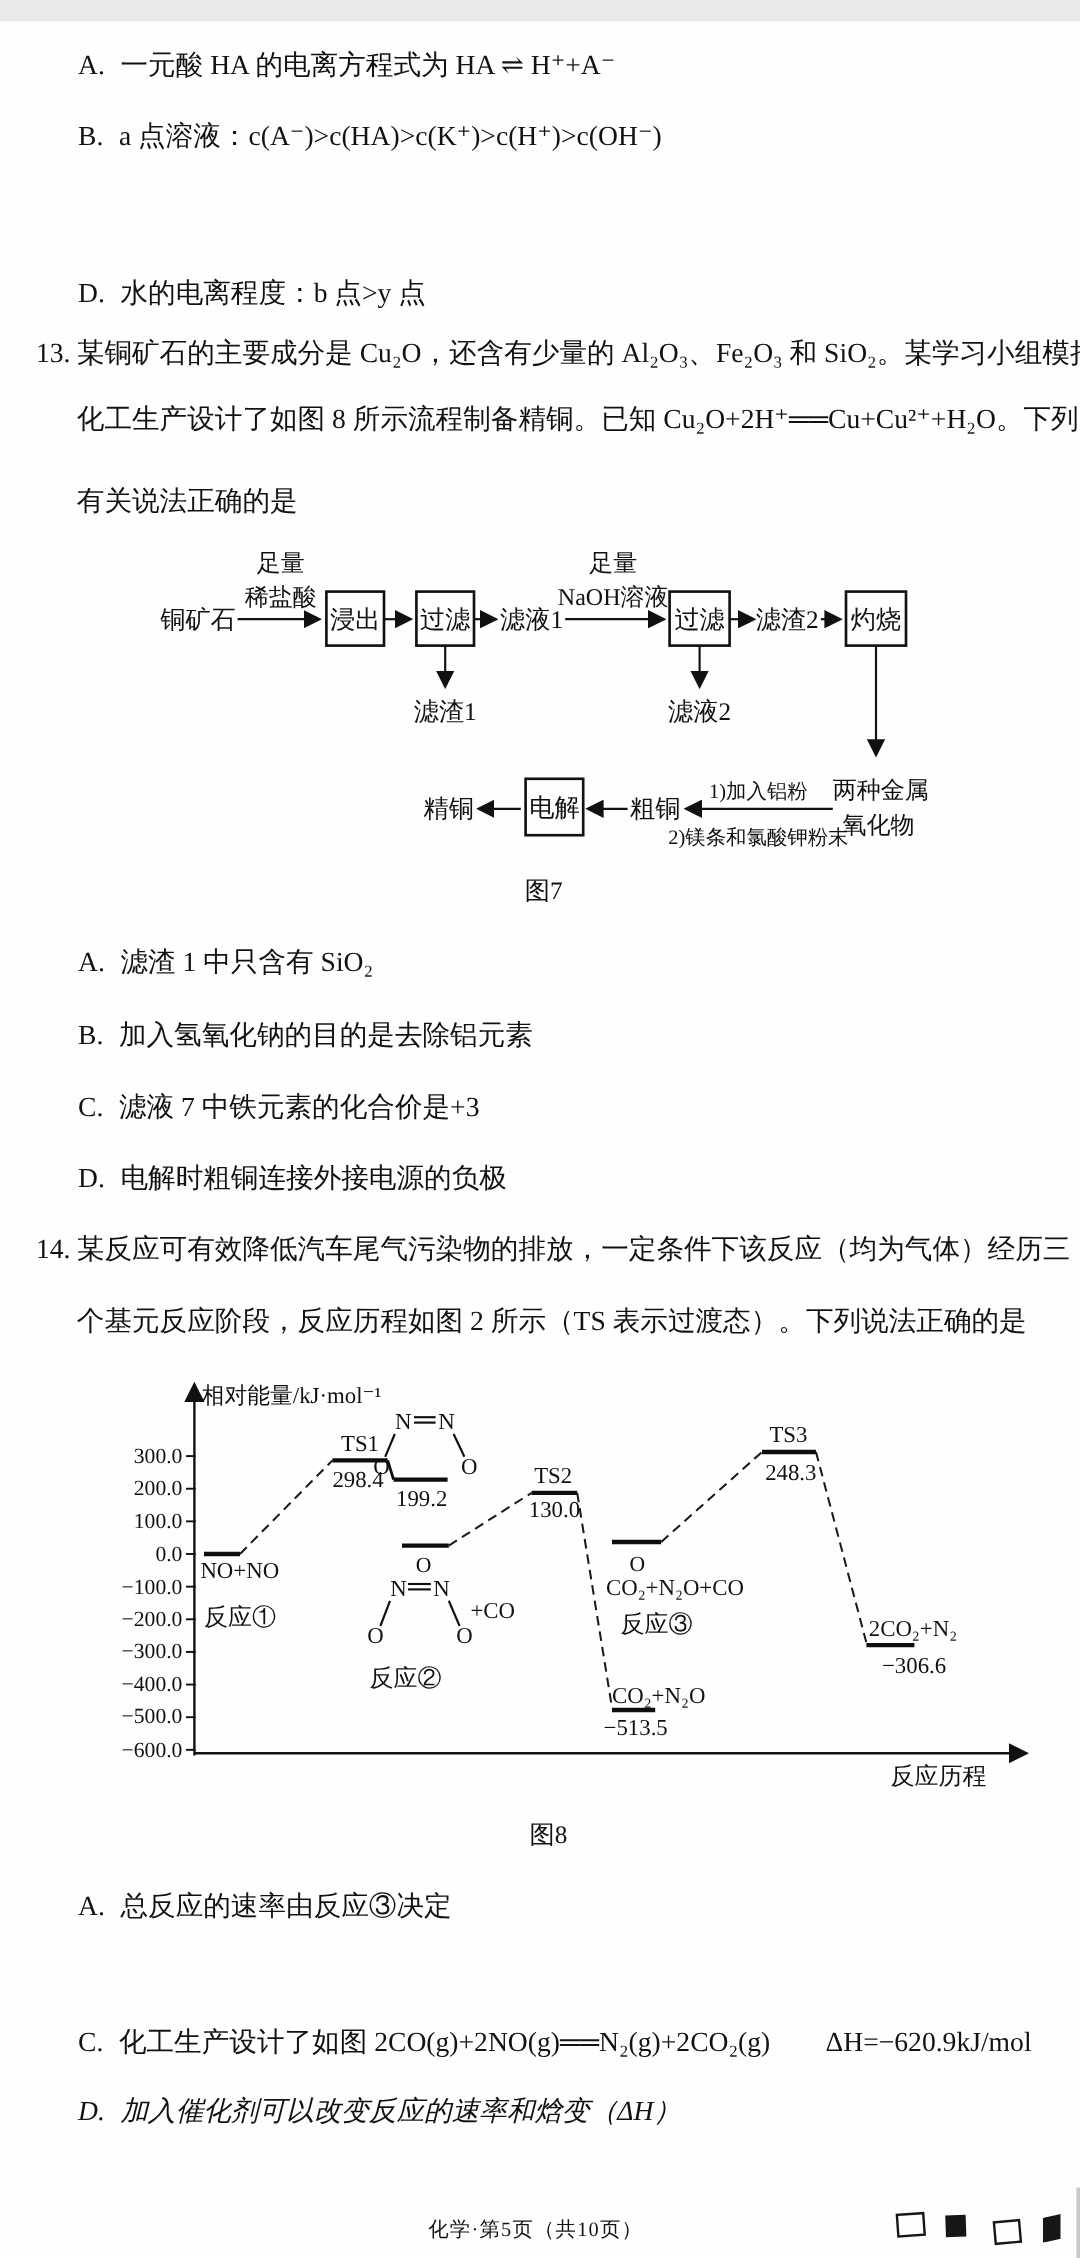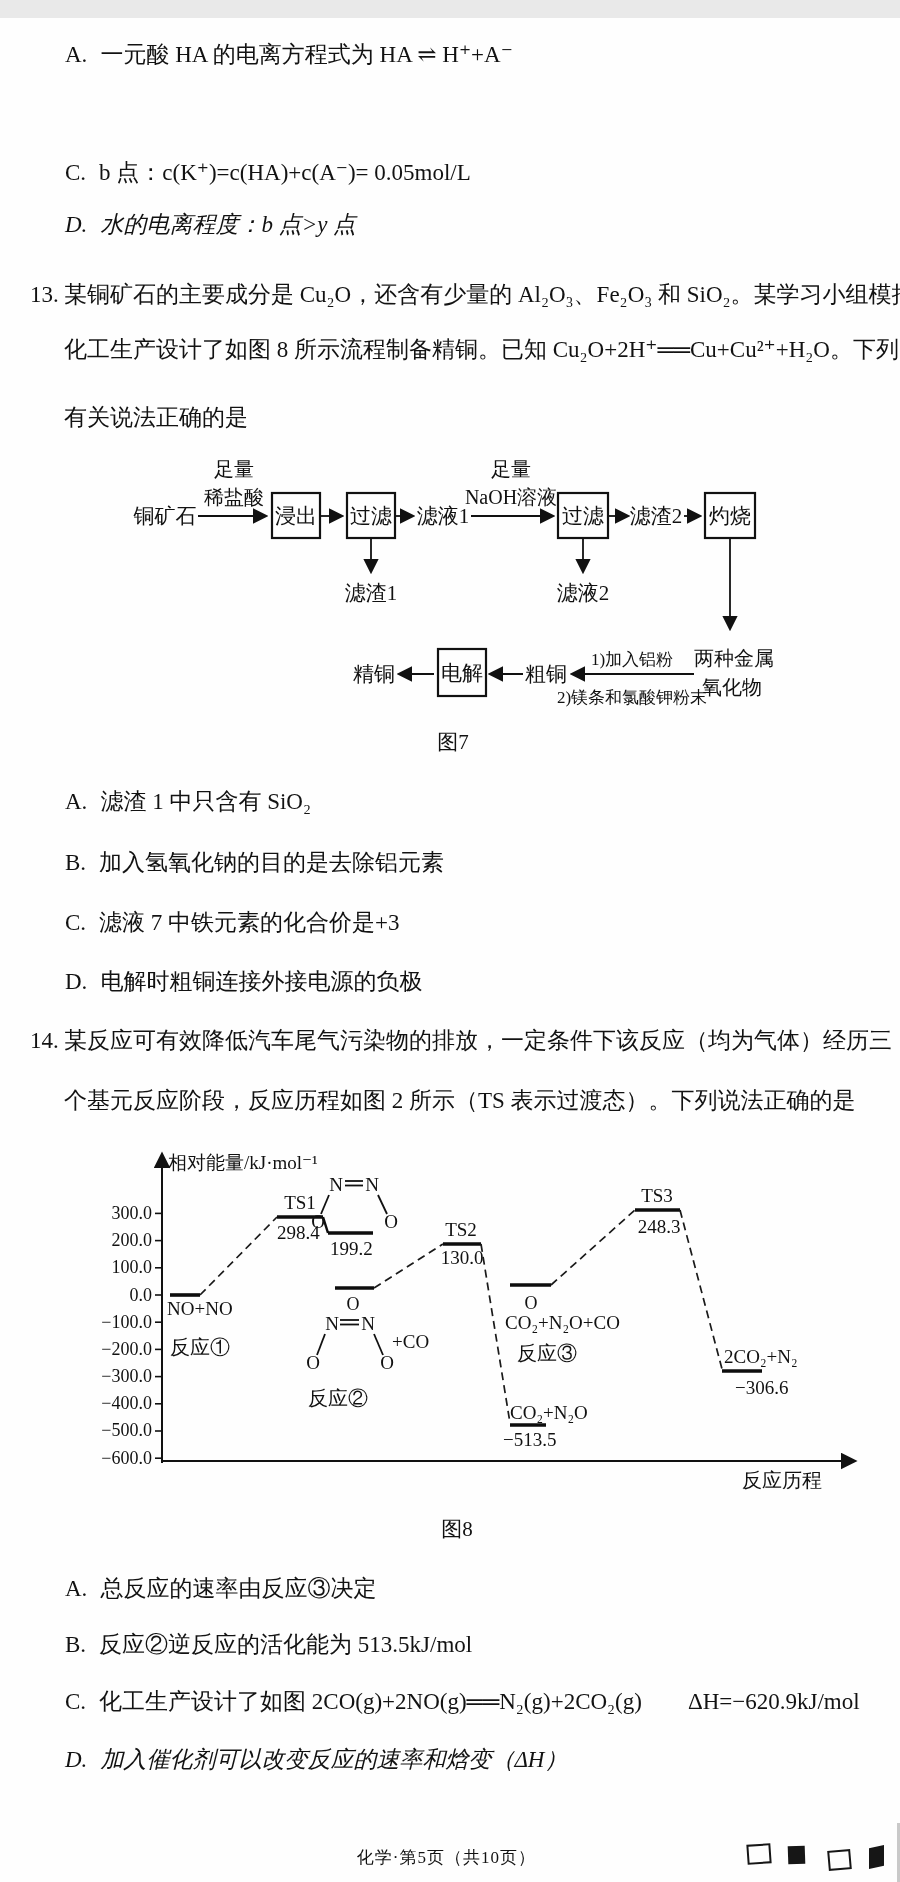--- a/index.html
+++ b/index.html
@@ -28,22 +28,22 @@
   .mark.open{border:2.5px solid #161616;background:transparent;}
   .mark.solid{background:#161616;}
   .scan-strip{position:absolute;background:#c9c9c9;}
 </style>
 </head>
 <body>
 
 <div class="page">
 
   <div class="line opt" style="top:22px;"><span class="opt-label">A.</span><span>一元酸 HA 的电离方程式为 HA ⇌ H⁺+A⁻</span></div>
-  <div class="line opt" style="top:140px;"><span class="opt-label">C.</span><span>b 点：c(K⁺)=c(HA)+c(A⁻)= 0.05mol/L</span></div>
-  <div class="line opt" style="top:192px;font-style:italic;"><span class="opt-label">D.</span><span>水的电离程度：b 点&gt;y 点</span></div>
+  <div class="line opt" style="top:81px;"><span class="opt-label">B.</span><span>a 点溶液：c(A⁻)&gt;c(HA)&gt;c(K⁺)&gt;c(H⁺)&gt;c(OH⁻)</span></div>
+  <div class="line opt" style="top:212px;"><span class="opt-label">D.</span><span>水的电离程度：b 点&gt;y 点</span></div>
 
   <div class="line" style="top:262px;left:30px;"><span class="qnum">13.</span><span>某铜矿石的主要成分是 Cu₂O，还含有少量的 Al₂O₃、Fe₂O₃ 和 SiO₂。某学习小组模拟</span></div>
   <div class="line stem" style="top:317px;"><span>化工生产设计了如图 8 所示流程制备精铜。已知 Cu₂O+2H⁺══Cu+Cu²⁺+H₂O。下列</span></div>
   <div class="line stem" style="top:385px;"><span>有关说法正确的是</span></div>
 
   <svg style="left:80px;top:435px;" width="740" height="305" viewBox="0 0 740 305">
     <defs>
       <marker id="arr" viewBox="0 0 10 10" refX="8.5" refY="5" markerWidth="8.5" markerHeight="8.5" orient="auto-start-reverse">
         <path d="M0,0 L10,5 L0,10 z" fill="#111"></path>
       </marker>
@@ -179,21 +179,20 @@
     <text x="599" y="95" font-size="19" text-anchor="middle">248.3</text>
     <line class="dash" x1="620" y1="72" x2="662" y2="231"></line>
     <line class="lvl" x1="662" y1="233" x2="702" y2="233"></line>
     <text x="664" y="225" font-size="19">2CO₂+N₂</text>
     <text x="675" y="256" font-size="19">−306.6</text>
 
     <text x="397" y="398" font-size="21" text-anchor="middle">图8</text>
   </svg>
 
   <div class="line opt" style="top:1556px;"><span class="opt-label">A.</span><span>总反应的速率由反应③决定</span></div>
-  <div class="line opt" style="top:1612px;"><span class="opt-label">B.</span><span>反应②逆反应的活化能为 513.5kJ/mol</span></div>
   <div class="line opt" style="top:1669px;"><span class="opt-label">C.</span><span>化工生产设计了如图 2CO(g)+2NO(g)══N₂(g)+2CO₂(g)　　ΔH=−620.9kJ/mol</span></div>
   <div class="line opt" style="top:1727px;font-style:italic;"><span class="opt-label">D.</span><span>加入催化剂可以改变反应的速率和焓变（ΔH）</span></div>
 
   <div class="footer">化学·第5页（共10页）</div>
   <div class="mark open" style="left:747px;top:1826px;width:20px;height:16px;transform:rotate(-4deg);"></div>
   <div class="mark solid" style="left:788px;top:1828px;width:17px;height:18px;transform:rotate(-2deg);"></div>
   <div class="mark open" style="left:828px;top:1832px;width:19px;height:16px;transform:rotate(-5deg);"></div>
   <div class="mark solid" style="left:869px;top:1827px;width:15px;height:24px;clip-path:polygon(0 14%,100% 0,100% 86%,0 100%);"></div>
 
   <div class="scan-strip" style="left:345px;top:1876px;width:555px;height:6px;"></div>

